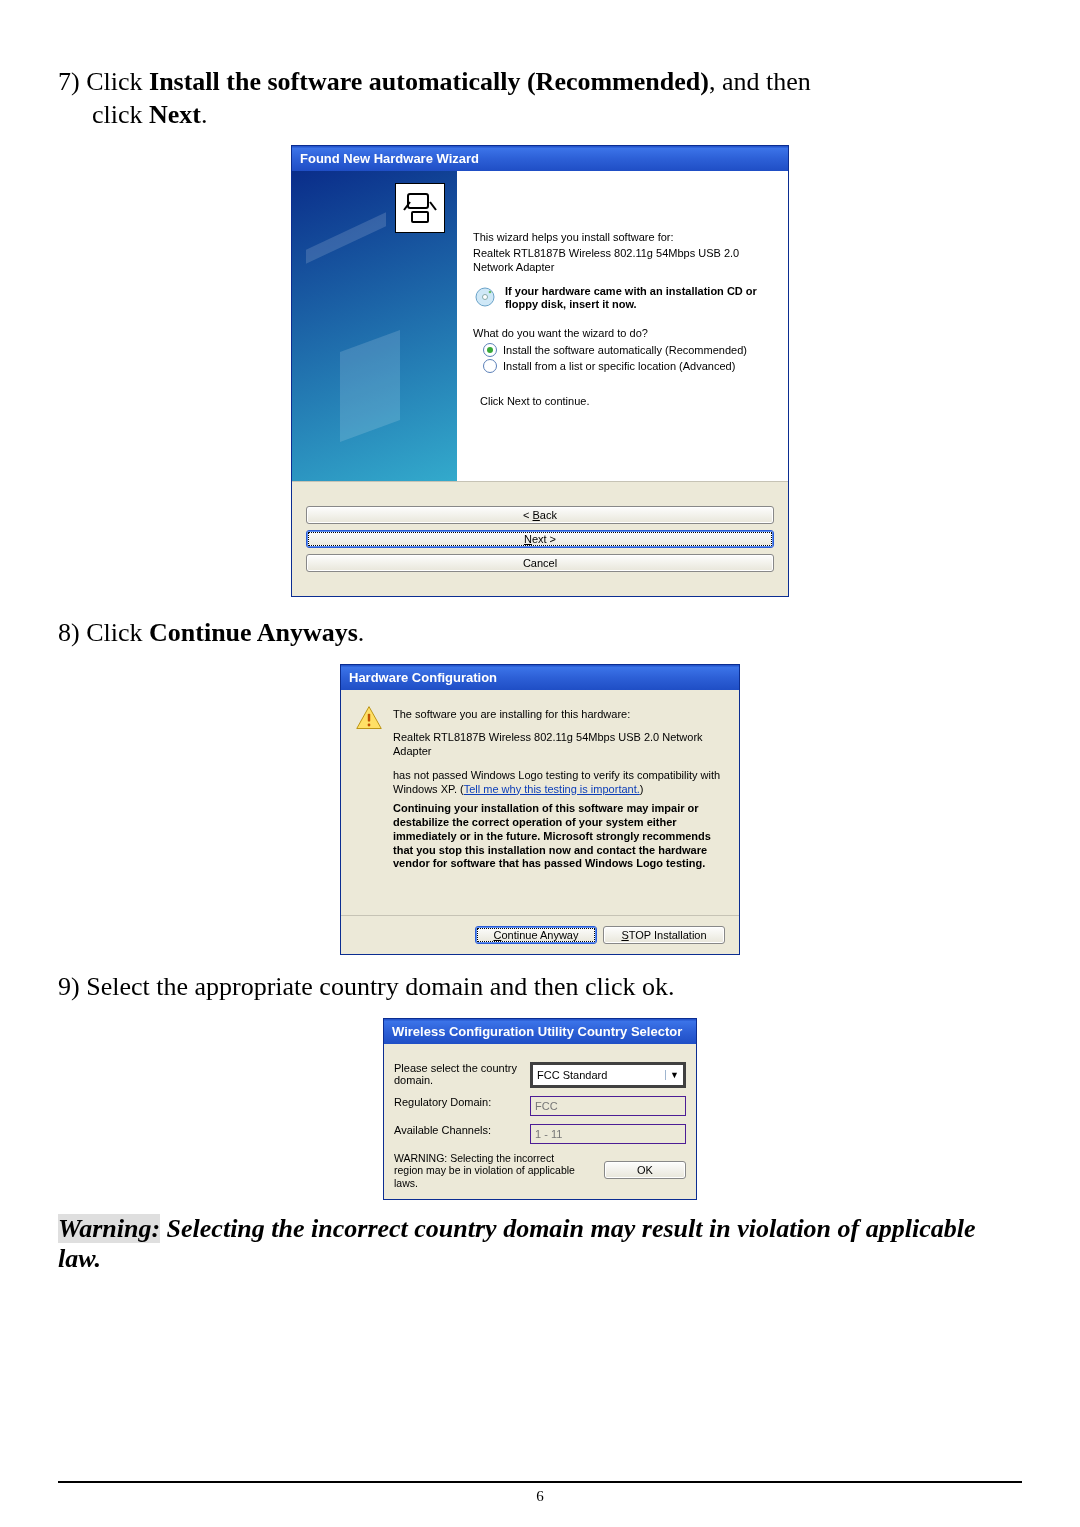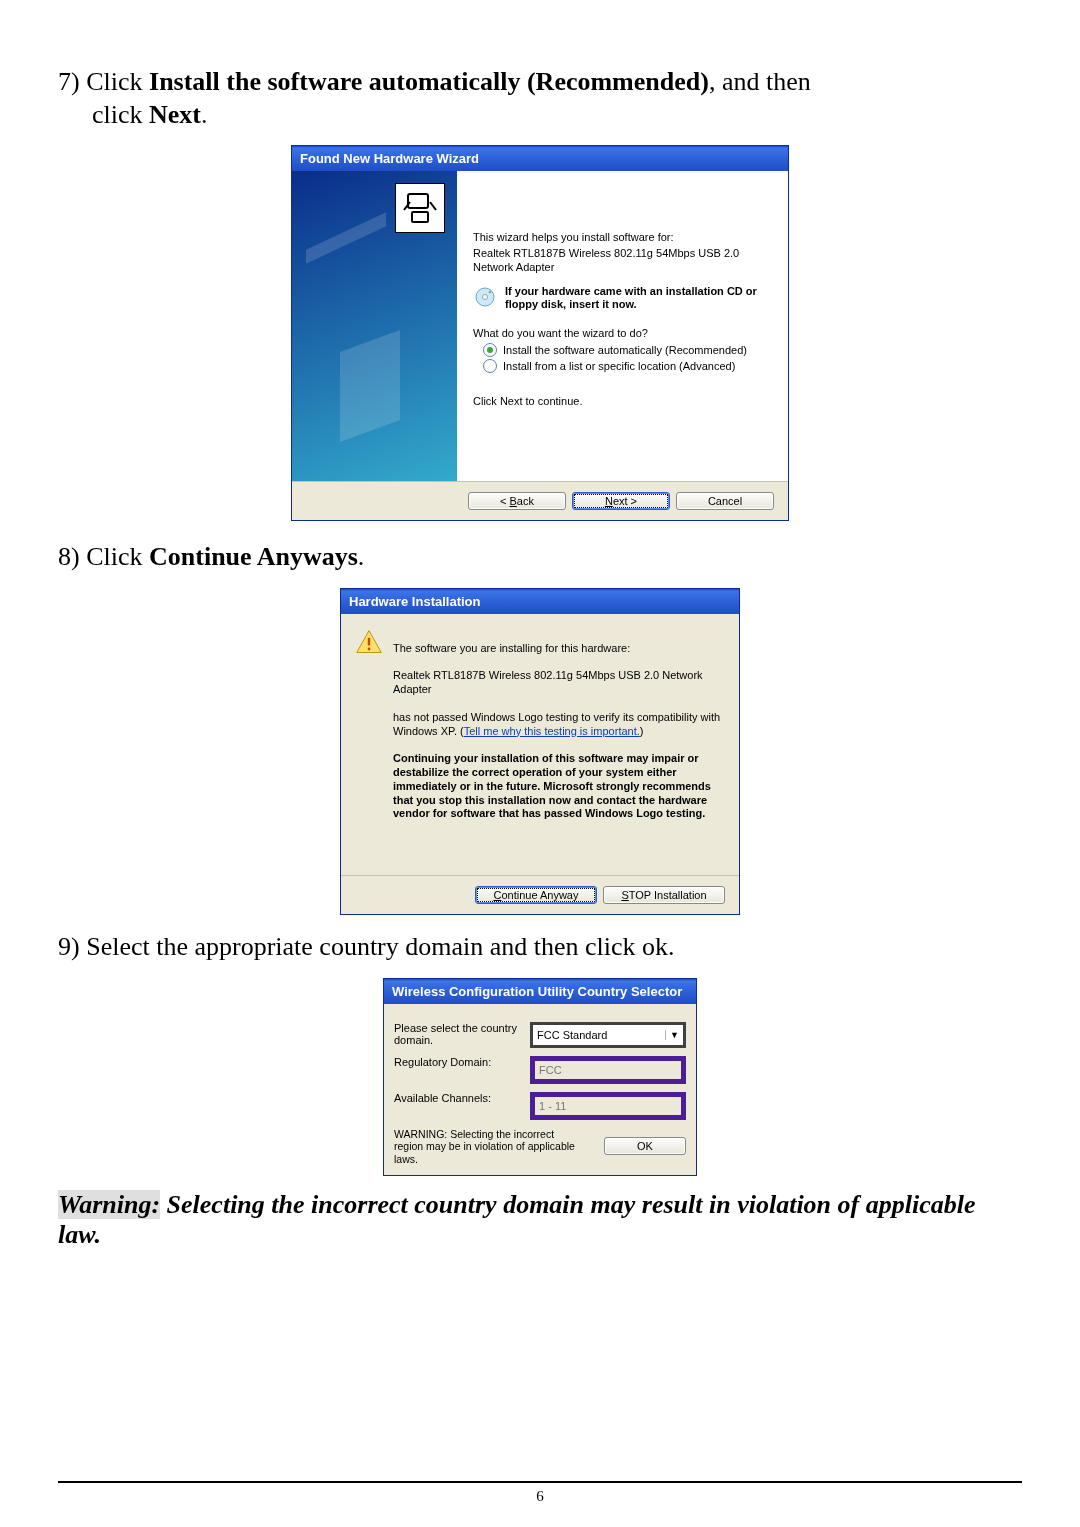--- a/index.html
+++ b/index.html
@@ -103,36 +103,36 @@
   .w1-device{margin:8px 0 12px 18px; line-height:1.25;}
   .w1-cd-row{display:flex;gap:8px;align-items:flex-start;margin:10px 0 16px 0;}
   .w1-cd-row svg{width:24px;height:24px;flex:0 0 24px;}
   .w1-cd-row .b{font-weight:bold;font-size:11px;line-height:1.2;}
   .w1-q{margin:8px 0 6px 0;}
   .w1-opt{display:flex;align-items:center;gap:6px;margin:2px 0 2px 10px;}
   .radio{width:12px;height:12px;border:1px solid #5b7fb8;border-radius:50%;background:#fff;display:inline-flex;align-items:center;justify-content:center;}
   .radio.sel::after{content:"";width:6px;height:6px;border-radius:50%;background:#38a838;}
   .w1-foot{
     background:#ece9d8;border-top:1px solid #c6c3b5;
-    padding:10px 14px;display:flex;justify-content:flex-end;gap:6px;
+    padding:24px 14px;display:flex;justify-content:flex-end;gap:6px;flex-direction:column;
   }
 
   
   .dialog2 {
     width: 398px;
     margin: 0 auto 16px auto;
   }
   .dialog2-body{
     padding:14px 14px 40px 14px;
     display:flex;gap:10px;
     font-size:11px;background:#ece9d8;
     color:#000;
   }
   .warn-ico{width:28px;height:28px;flex:0 0 28px;}
-  .d2-text p{margin:14px 0;line-height:1.25;}
+  .d2-text p{margin:4px 0;line-height:1.25;}
   .d2-text .devname{margin:10px 0;line-height:1.25;}
   .d2-text .link{color:#0b3db8;text-decoration:underline;}
   .d2-text .strong{font-weight:bold;margin-top:6px;}
   .dialog2-foot{
     border-top:1px solid #c6c3b5;
     padding:10px 14px;display:flex;justify-content:flex-end;gap:6px;
     background:#ece9d8;
   }
 
   
@@ -145,21 +145,21 @@
     font-size:11px;background:#ece9d8;
   }
   .d3-row{display:flex;align-items:flex-start;gap:8px;margin:8px 0;}
   .d3-label{width:128px;}
   .d3-field{
     flex:1;border:3px solid #404040;background:#fff;height:18px;
     font-size:11px;padding:1px 4px;display:flex;align-items:center;justify-content:space-between;
   }
   .d3-field .caret{font-size:9px;color:#000;border-left:1px solid #9fb5cf;padding-left:4px;}
   .d3-static{
-    flex:1;border:5px solid #4c1d95;background:#ece9d8;color:#777;
+    flex:1;border:1px solid #4c1d95;background:#ece9d8;color:#777;
     height:16px;font-size:11px;padding:1px 4px;display:flex;align-items:center;
   }
   .d3-warnrow{display:flex;align-items:center;margin-top:6px;}
   .d3-warnrow .txt{flex:1;font-size:10.5px;line-height:1.2;}
 
   .footer-rule{
     position:absolute;left:58px;right:58px;bottom:44px;
     border-top:2px solid #000;
   }
   .page-num{
@@ -207,36 +207,36 @@
         </div>
         <p class="w1-q">What do you want the wizard to do?</p>
         <div class="w1-opt">
           <span class="radio sel"></span>
           <span>Install the software automatically (Recommended)</span>
         </div>
         <div class="w1-opt">
           <span class="radio"></span>
           <span>Install from a list or specific location (Advanced)</span>
         </div>
-        <p style="margin-top:22px;">Click Next to continue.</p>
+        <p style="margin-top:22px;margin-left:7px;">Click Next to continue.</p>
       </div>
     </div>
     <div class="w1-foot">
       <span class="xp-btn"><span>&lt; </span><u class="mn">B</u><span>ack</span></span>
       <span class="xp-btn focus"><u class="mn">N</u><span>ext &gt;</span></span>
       <span class="xp-btn">Cancel</span>
     </div>
   </div>
 
   <div class="instr">
     <span class="num">8)</span><span> Click </span><span class="bold">Continue Anyways</span><span>.</span>
   </div>
 
   <div class="win-dialog dialog2">
-    <div class="win-titlebar">Hardware Installation</div>
+    <div class="win-titlebar">Hardware Configuration</div>
     <div class="dialog2-body">
       <svg class="warn-ico" viewBox="0 0 32 32">
         <path d="M16 3 L30 28 H2 Z" fill="#ffe066" stroke="#b58900" stroke-width="1"></path>
         <rect x="14.6" y="11" width="2.8" height="9" rx="1" fill="#c05000"></rect>
         <circle cx="16" cy="24" r="1.6" fill="#c05000"></circle>
       </svg>
       <div class="d2-text">
         <p>The software you are installing for this hardware:</p>
         <p class="devname">Realtek RTL8187B Wireless 802.11g 54Mbps USB 2.0 Network Adapter</p>
         <p><span>has not passed Windows Logo testing to verify its compatibility with Windows XP. (</span><span class="link">Tell me why this testing is important.</span><span>)</span></p>

